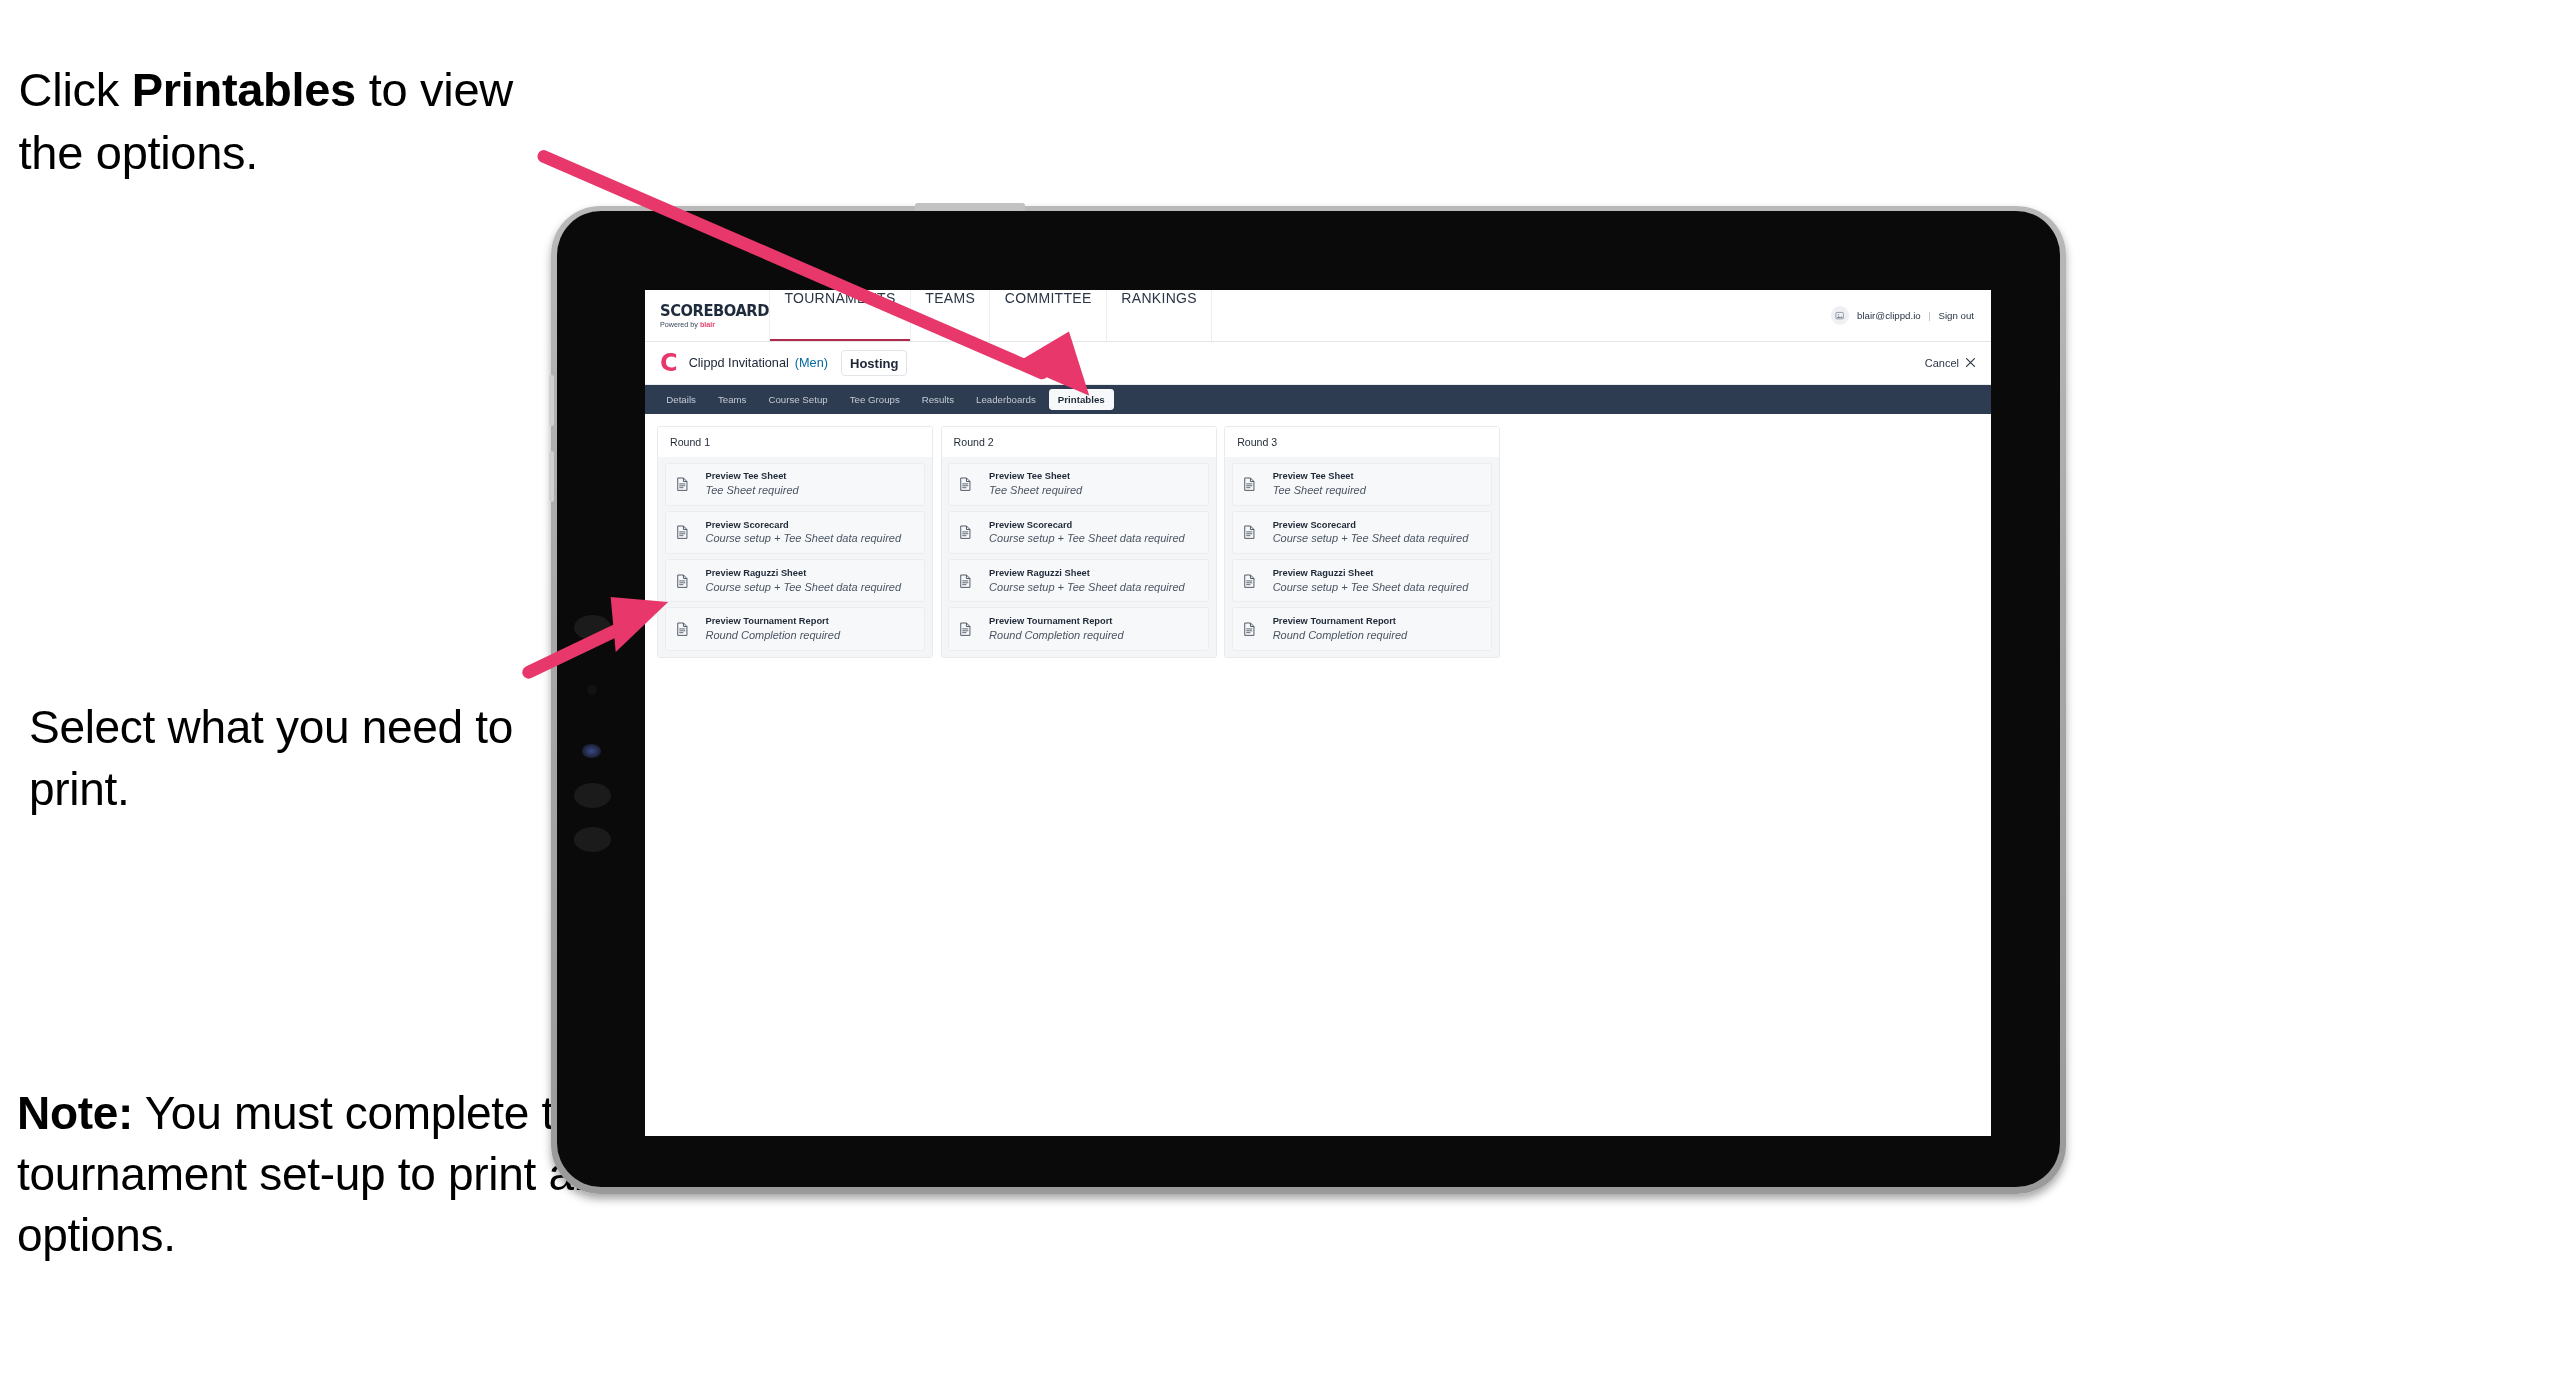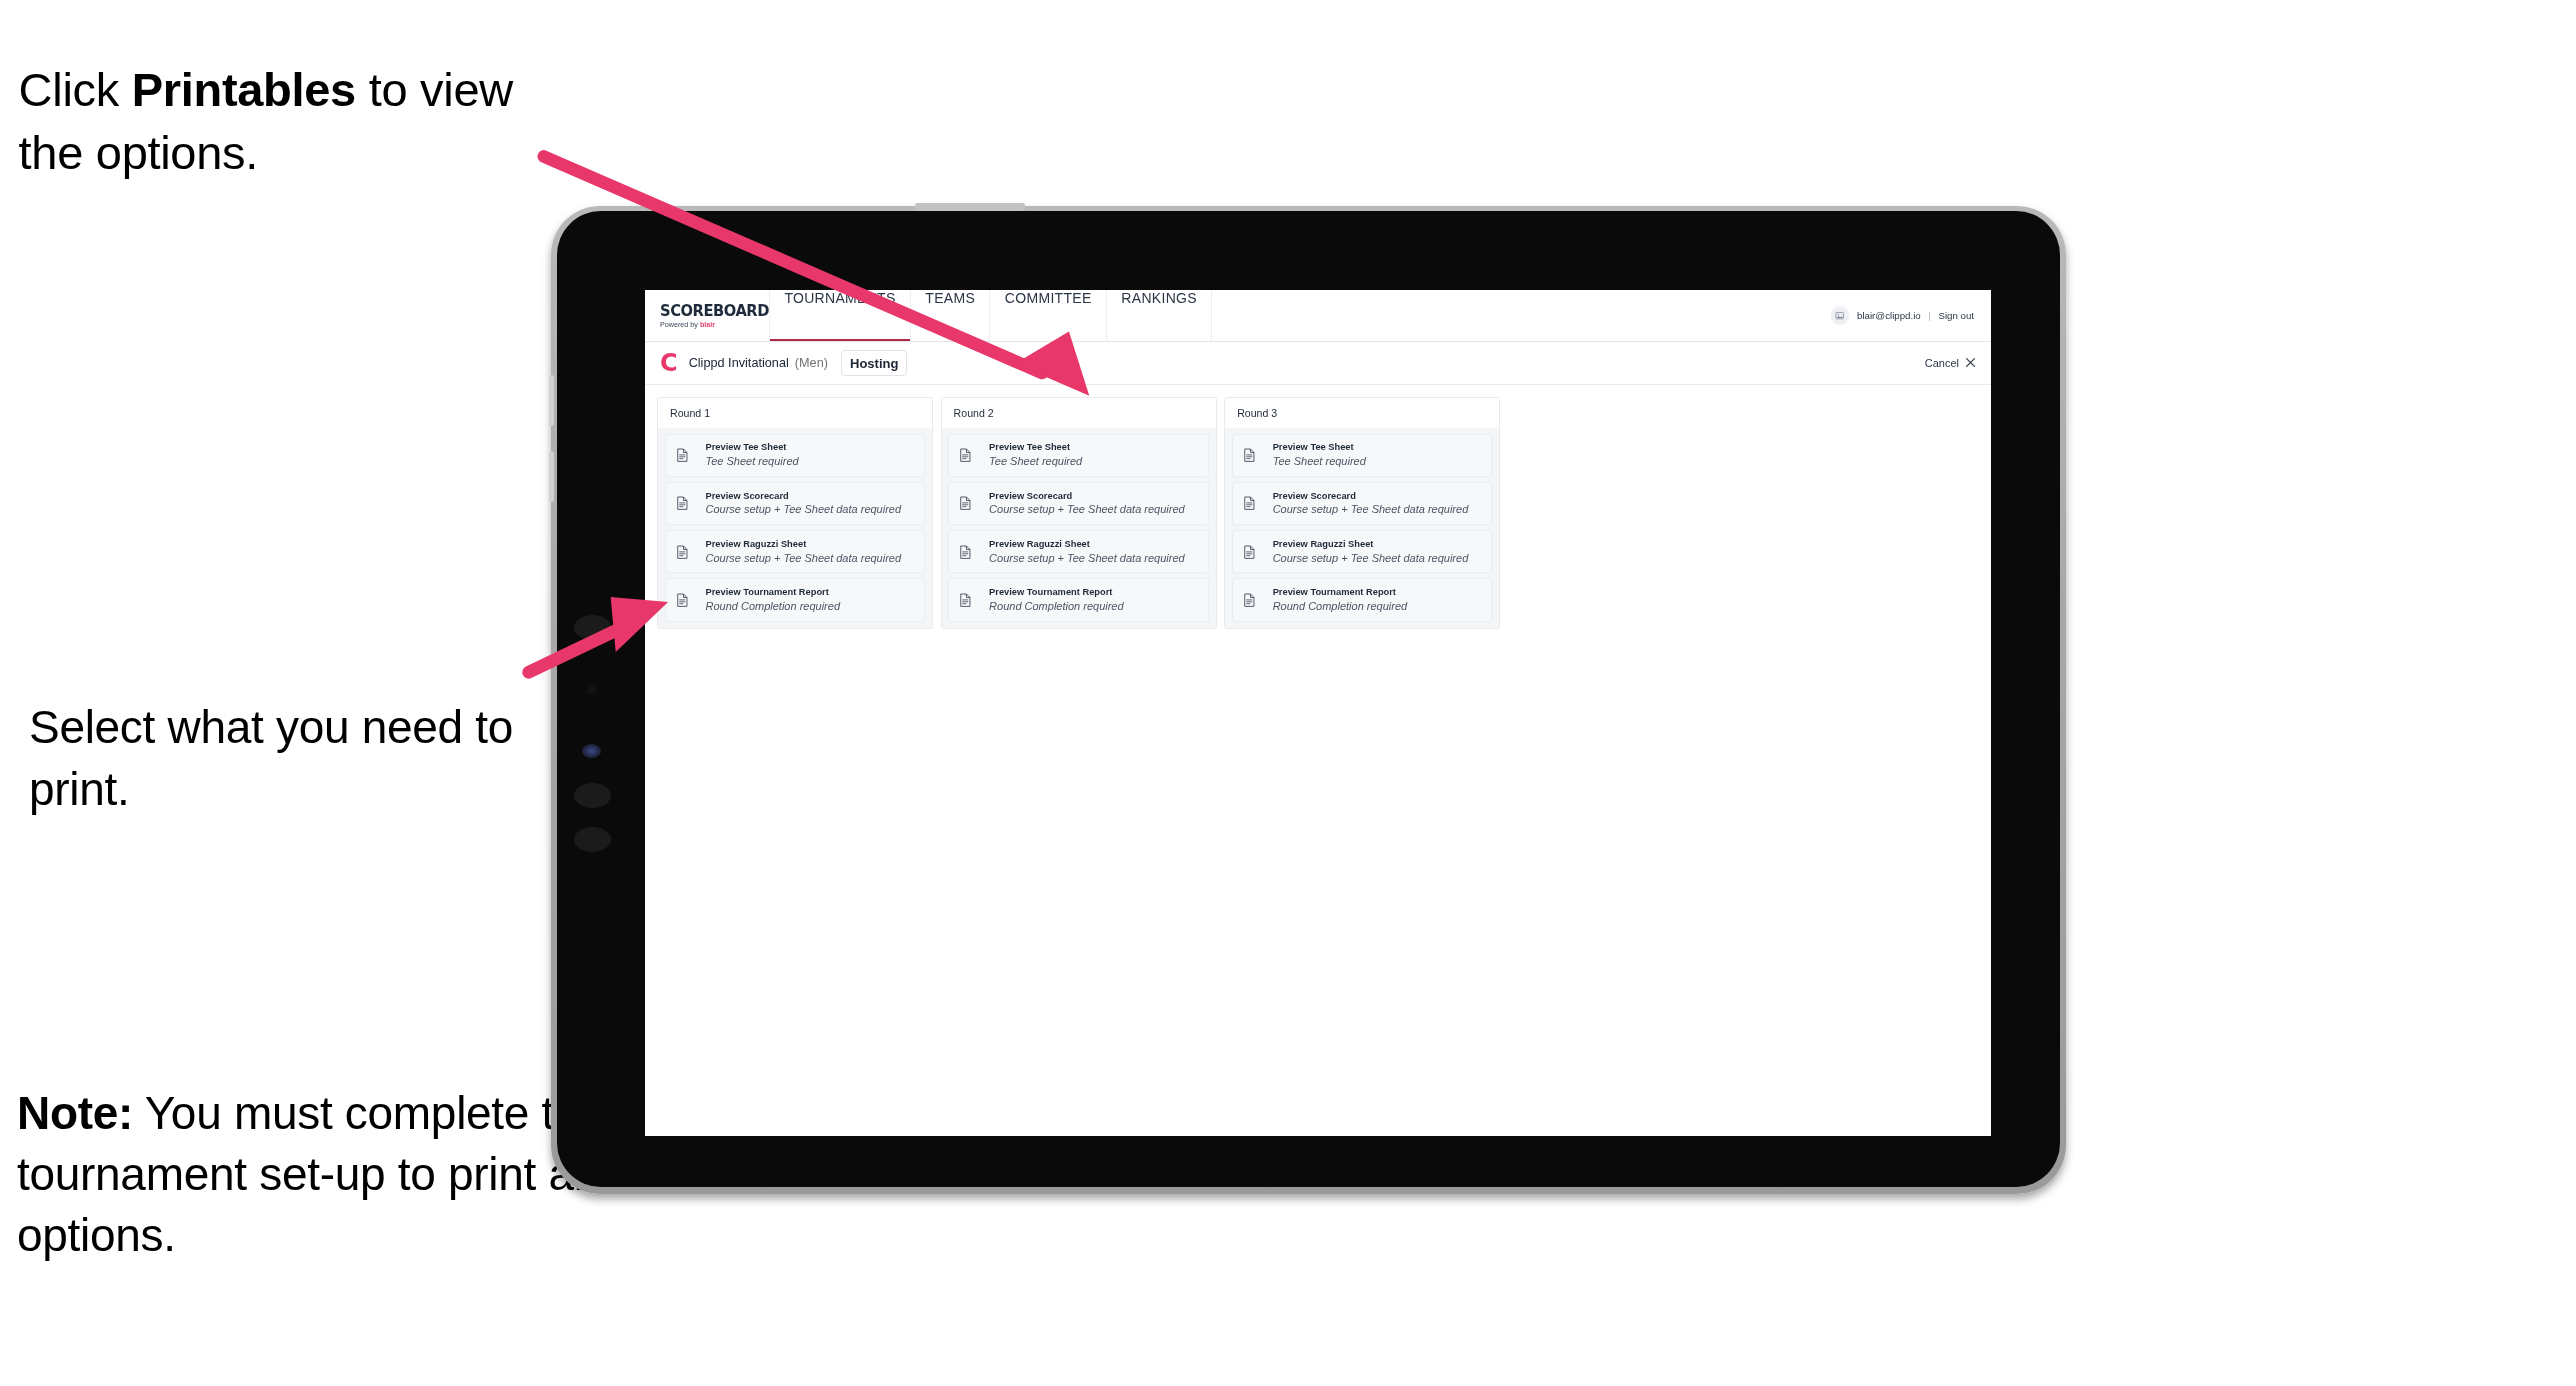--- a/index.html
+++ b/index.html
@@ -232,21 +232,21 @@
     color: #e8376a;
     line-height: 1;
     margin-right: 11px;
   }
   #tour-name {
     font-size: 12.7px;
     color: #20293a;
   }
   #tour-gender {
     font-size: 12.7px;
-    color: #737373;
+    color: #0369a1;
     margin-left: 6px;
   }
   #hosting-badge {
     margin-left: 13.5px;
     font-size: 13px;
     font-weight: 700;
     color: #20293a;
     border: 0.8px solid #e0e3e7;
     border-radius: 4px;
     padding: 4.2px 7.6px;
@@ -411,20 +411,29 @@
         <div id="cancel-btn">
           <span>Cancel</span>
           <span id="cancel-x">
             <svg width="11" height="11" viewBox="0 0 14 14" aria-hidden="true">
               <path d="M2 2 L12 12 M12 2 L2 12" stroke="#2a3545" stroke-width="1.5" stroke-linecap="round"></path>
             </svg>
           </span>
         </div>
       </div>
 
+      <div id="tabbar">
+        <div class="tab"><span>Details</span></div>
+        <div class="tab"><span>Teams</span></div>
+        <div class="tab"><span>Course Setup</span></div>
+        <div class="tab"><span>Tee Groups</span></div>
+        <div class="tab"><span>Results</span></div>
+        <div class="tab"><span>Leaderboards</span></div>
+        <div class="tab active"><span>Printables</span></div>
+      </div>
 
       <div id="content">
 
         <div class="round-col">
           <div class="round-head">Round 1</div>
           <div class="round-body">
             <div class="print-row">
               <span class="doc-icon">
                   <svg width="12.7" height="14.4" viewBox="0 0 16 18">
                     <path d="M2.2 1.2 h7.2 L13.8 5.6 v11.2 a0 0 0 0 1 0 0 H2.2 Z" fill="none" stroke="#4a5462" stroke-width="1.2" stroke-linejoin="round"></path>

